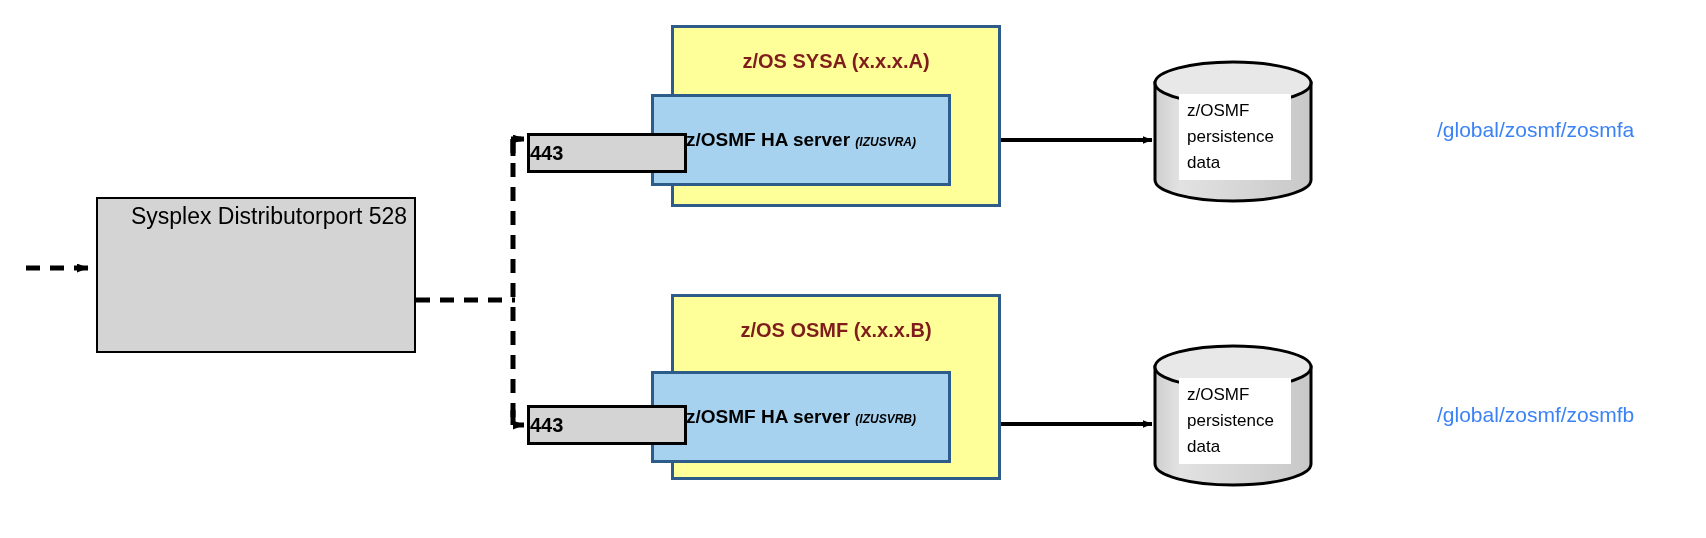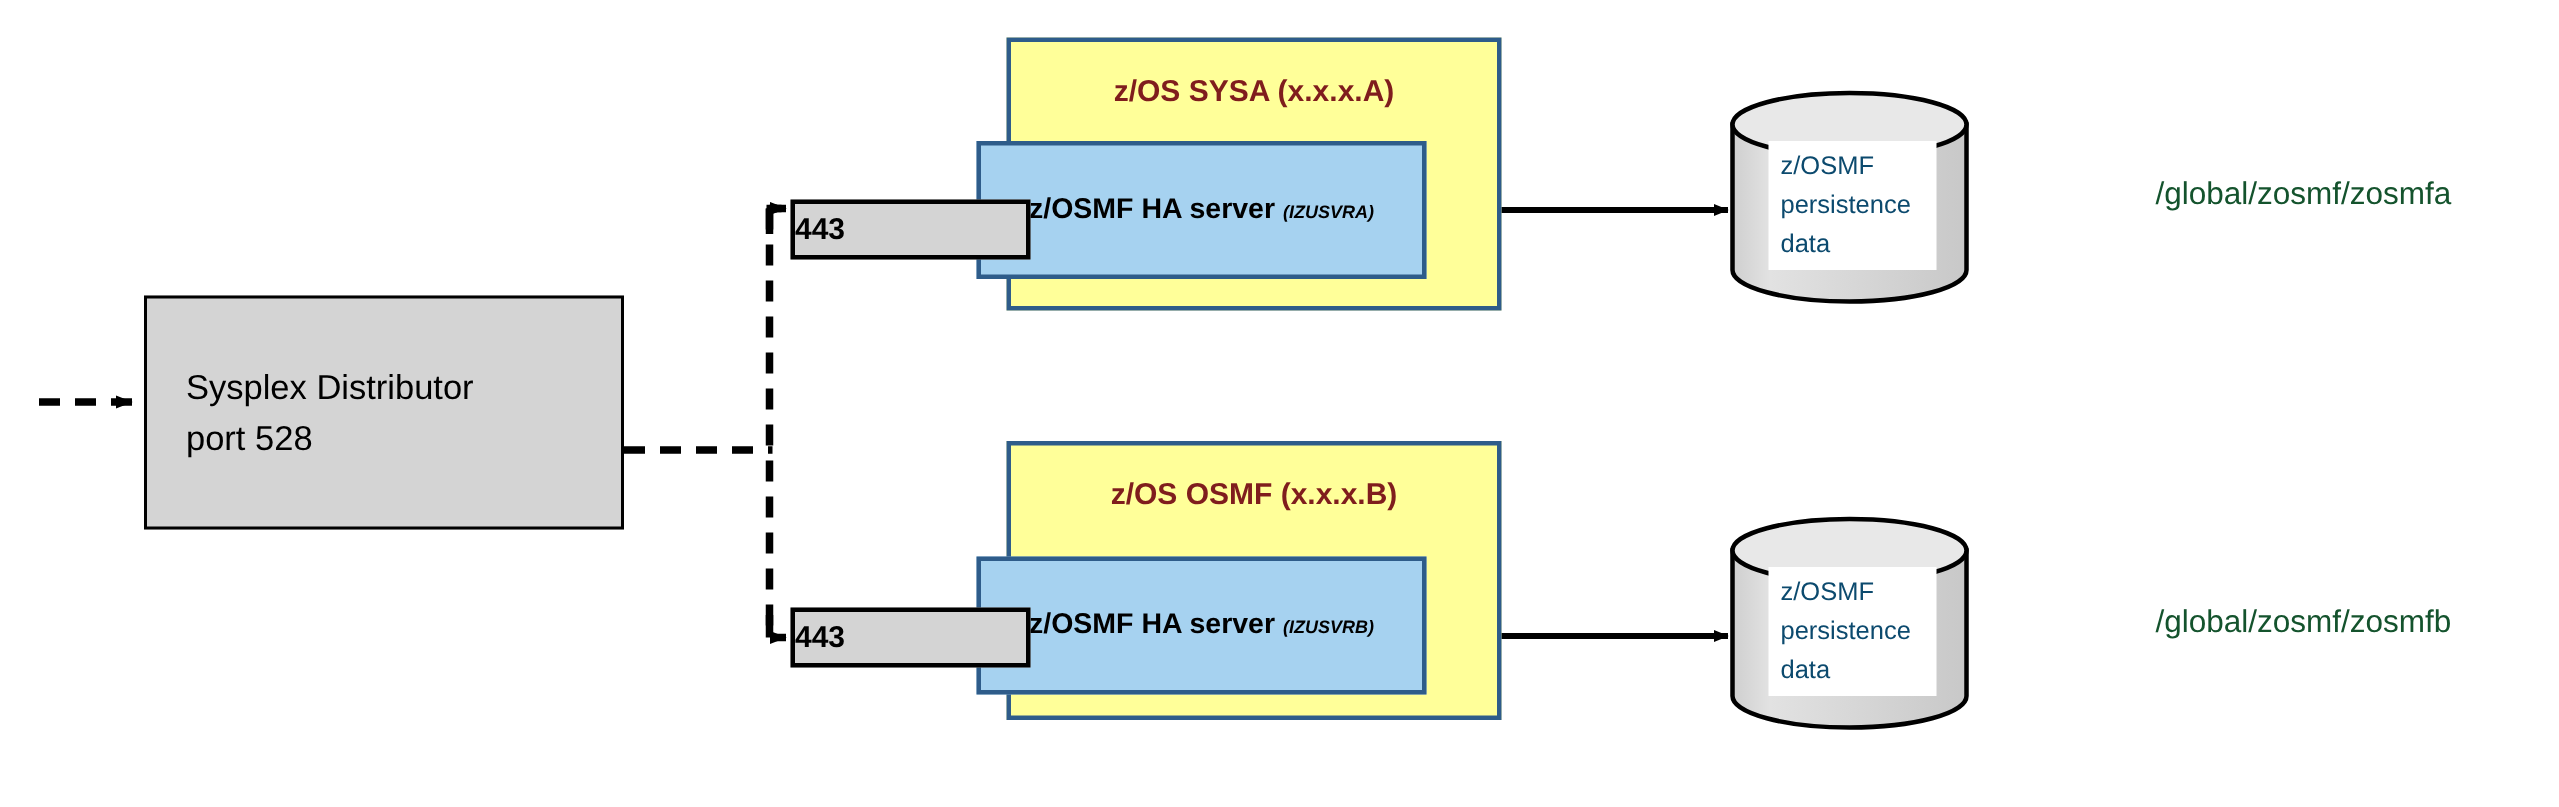--- a/index.html
+++ b/index.html
@@ -30,21 +30,21 @@
   .sysplex-box {
     position: absolute;
     left: 96px;
     top: 197px;
     width: 320px;
     height: 156px;
     background: #D4D4D4;
     border: 2px solid #000000;
     box-sizing: border-box;
     display: flex;
-    flex-direction: column;
+    flex-direction: row;
     justify-content: center;
     padding-left: 26px;
   }
   .sysplex-line {
     font-size: 23px;
     line-height: 34px;
     color: #000000;
     white-space: nowrap;
   }
 
@@ -122,29 +122,29 @@
     background: #FFFFFF;
     display: flex;
     flex-direction: column;
     justify-content: center;
     padding-left: 8px;
     box-sizing: border-box;
   }
   .db-line {
     font-size: 17px;
     line-height: 26px;
-    color: #0c4a6e;
+    color: #000000;
     white-space: nowrap;
   }
 
   
   .path-label {
     position: absolute;
     font-size: 21px;
-    color: #14532d;
+    color: #3b82f6;
     white-space: nowrap;
   }
 </style>
 </head>
 <body>
 
 <div id="canvas">
 
   <svg class="svg-layer" viewBox="0 0 1706 538">
     <defs>

